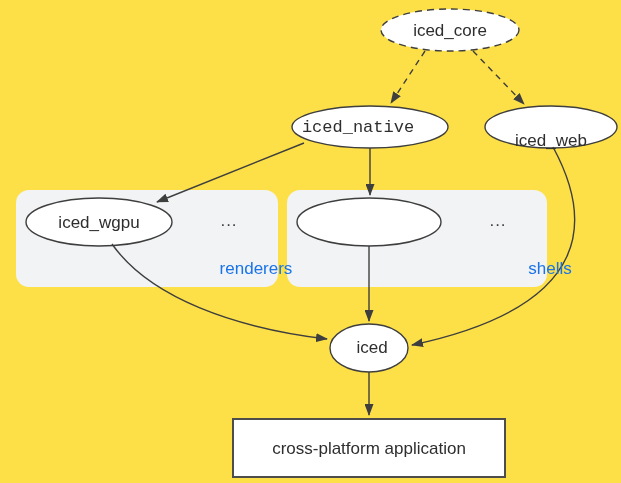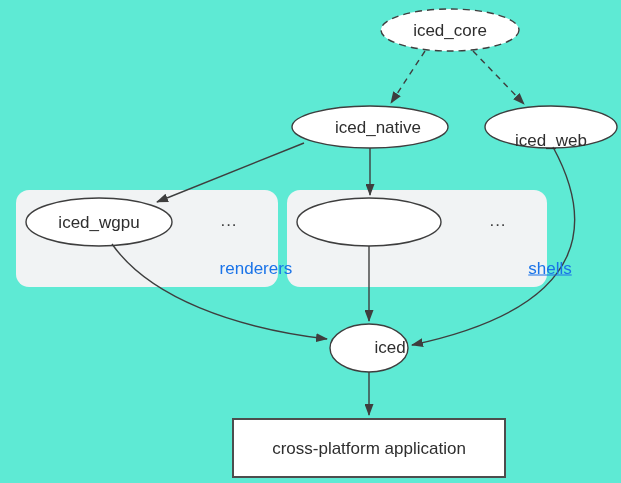--- a/index.html
+++ b/index.html
@@ -5,21 +5,21 @@
   html, body {
     margin: 0;
     padding: 0;
     background: #ffffff;
     font-family: "Liberation Sans", sans-serif;
   }
   .stage {
     position: relative;
     width: 621px;
     height: 483px;
-    background: #5eead4;
+    background: #fde047;
     overflow: hidden;
   }
   .stage svg {
     position: absolute;
     left: 0;
     top: 0;
   }
   .lbl {
     position: absolute;
     transform: translate(-50%, -50%);
@@ -68,25 +68,25 @@
     <path d="M 473 51 L 524 104" fill="none" stroke="#3e3e3e" stroke-width="1.4" stroke-dasharray="6 5" marker-end="url(#arrow)"></path>
     <path d="M 304 143 L 157 202" fill="none" stroke="#3e3e3e" stroke-width="1.4" marker-end="url(#arrow)"></path>
     <path d="M 370 148 L 370 195" fill="none" stroke="#3e3e3e" stroke-width="1.4" marker-end="url(#arrow)"></path>
     <path d="M 112 244 C 150 298 235 328 327 339" fill="none" stroke="#3e3e3e" stroke-width="1.4" marker-end="url(#arrow)"></path>
     <path d="M 369 246 L 369 321" fill="none" stroke="#3e3e3e" stroke-width="1.4" marker-end="url(#arrow)"></path>
     <path d="M 553 147 C 590 215 600 305 412 345" fill="none" stroke="#3e3e3e" stroke-width="1.4" marker-end="url(#arrow)"></path>
     <path d="M 369 372 L 369 415" fill="none" stroke="#3e3e3e" stroke-width="1.4" marker-end="url(#arrow)"></path>
   </svg>
 
   <div class="lbl" style="left:450px; top:30px;">iced_core</div>
-  <div class="lbl" style="left:378px; top:127px;">iced_native</div>
+  <div class="lbl" style="left:358px; top:127px;font-family:Liberation Mono, monospace;">iced_native</div>
   <div class="lbl" style="left:551px; top:127px;margin-top:13px;">iced_web</div>
   <div class="lbl" style="left:99px; top:222px;text-align:right;">iced_wgpu</div>
-  <div class="lbl" style="left:390px; top:347px;">iced</div>
+  <div class="lbl" style="left:372px; top:347px;">iced</div>
   <div class="lbl app-label" style="left:369px; top:448px;text-align:right;">cross-platform application</div>
 
   <div class="lbl ellipsis" style="left:229px; top:220px;">...</div>
   <div class="lbl ellipsis" style="left:498px; top:220px;">...</div>
 
   <div class="lbl group-label" style="left:216px; top:268px;">renderers</div>
-  <div class="lbl group-label" style="left:510px; top:268px;text-decoration:underline;">shells</div>
+  <div class="lbl group-label" style="left:510px; top:268px;">shells</div>
 
 </div>
 
 </body></html>

